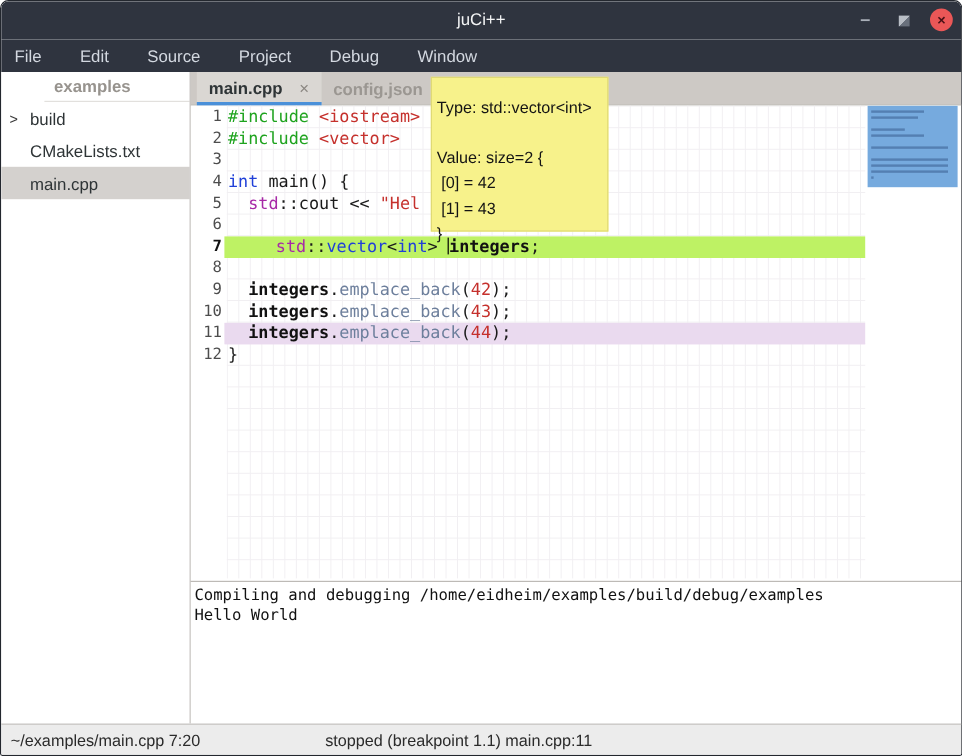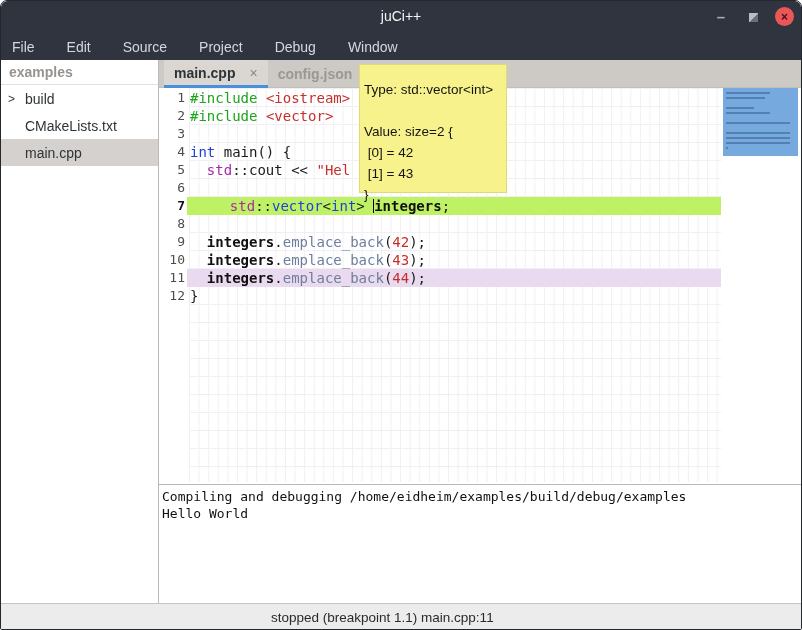--- a/index.html
+++ b/index.html
@@ -16,21 +16,21 @@
   .winbtn{position:absolute;top:6px;width:20px;height:20px;display:flex;align-items:center;justify-content:center;}
   #btn-min{right:70px;color:#aab0b9;font-size:15px;font-weight:bold;line-height:10px;}
   #btn-max{right:38px;}
   #btn-max .glyph{width:9px;height:9px;background:linear-gradient(135deg,#b9bec6 50%,#69707c 50%);}
   #btn-close{right:7px;width:19px;height:19px;border-radius:50%;background:#ea5757;color:#471015;font-size:12px;font-weight:bold;}
   
   #menubar{position:absolute;left:0;top:32px;width:100%;height:27px;background:#2f343f;display:flex;align-items:center;padding-left:1px;gap:12px;}
   .menu-item{color:#d3d8e0;font-size:14px;padding:4px 10px;}
   
   #sidebar{position:absolute;left:0;top:59px;width:157px;height:543px;background:#ffffff;}
-  #sidebar-header{height:25px;line-height:24px;padding-left:8px;color:#97938e;font-weight:bold;font-size:14px;border-bottom:1px solid #e2e0dd;}
+  #sidebar-header{height:25px;line-height:24px;padding-left:8px;color:#97938e;font-weight:bold;font-size:14px;border-bottom:1px solid #e2e0dd;margin-left:36px;}
   .tree-row{height:27px;display:flex;align-items:center;font-size:14px;color:#2e3436;}
   .tree-row.selected{background:#d4d1ce;}
   .tree-chevron{width:16px;margin-left:7px;color:#3a3a3a;font-size:12px;text-align:left;}
   .tree-label{margin-left:1px;}
   #divider-v{position:absolute;left:157px;top:59px;width:1px;height:543px;background:#bdbab6;}
   
   #tabbar{position:absolute;left:158px;top:59px;width:644px;height:28px;background:#cdc9c5;display:flex;padding-left:5px;border-bottom:1px solid #c2beba;}
   .tab{height:28px;display:flex;align-items:center;padding:0 10px;font-size:14px;font-weight:bold;}
   .tab.active{background:#dad7d3;color:#2e3436;border-bottom:3px solid #4a90d9;}
   .tab.inactive{color:#9b9792;}
@@ -208,16 +208,17 @@
     </div>
 
   <div id="divider-h"></div>
 
   <div id="output">
       <div class="out-line">Compiling and debugging /home/eidheim/examples/build/debug/examples</div>
       <div class="out-line">Hello World</div>
     </div>
 
   <div id="statusbar">
+    <span id="status-location">~/examples/main.cpp 7:20</span>
     <span id="status-debug">stopped (breakpoint 1.1) main.cpp:11</span>
   </div>
 
 </div>
 
 </body></html>

